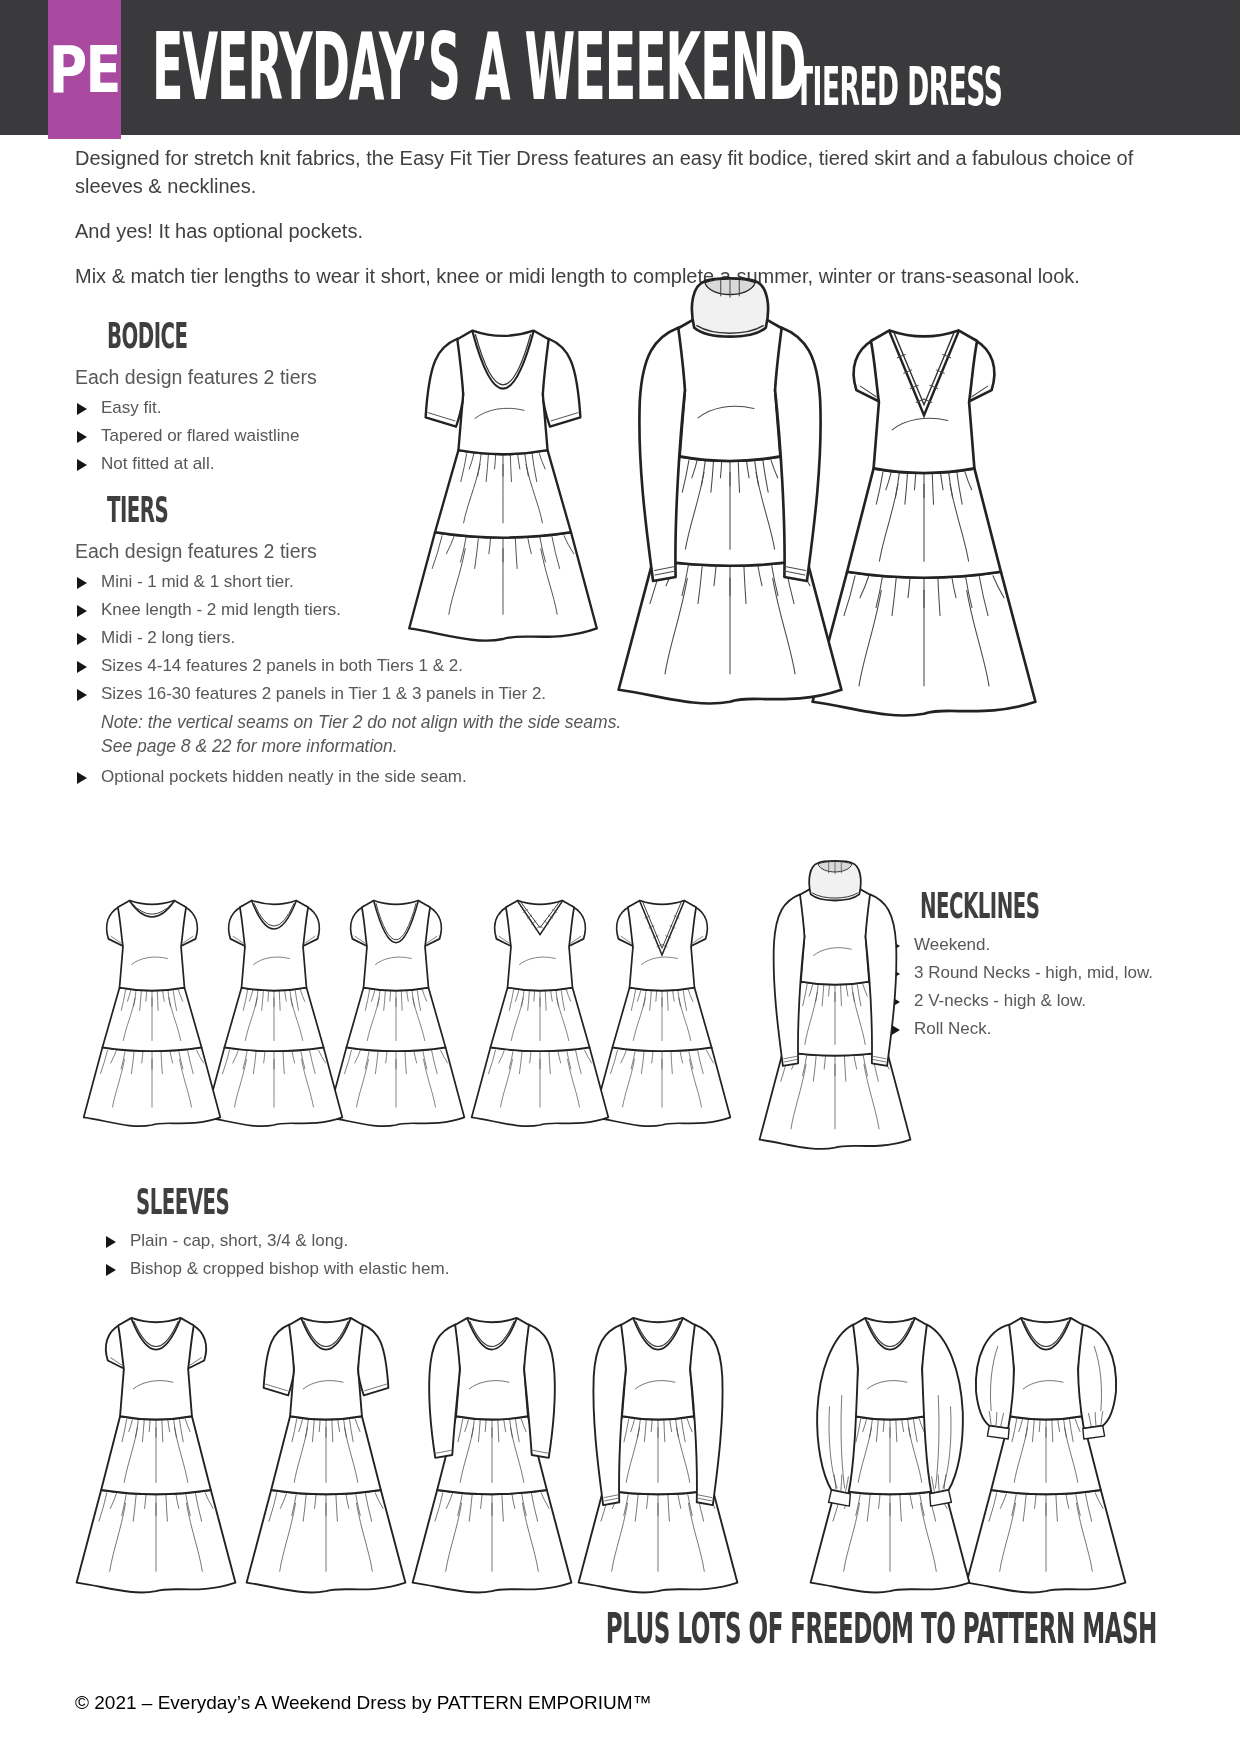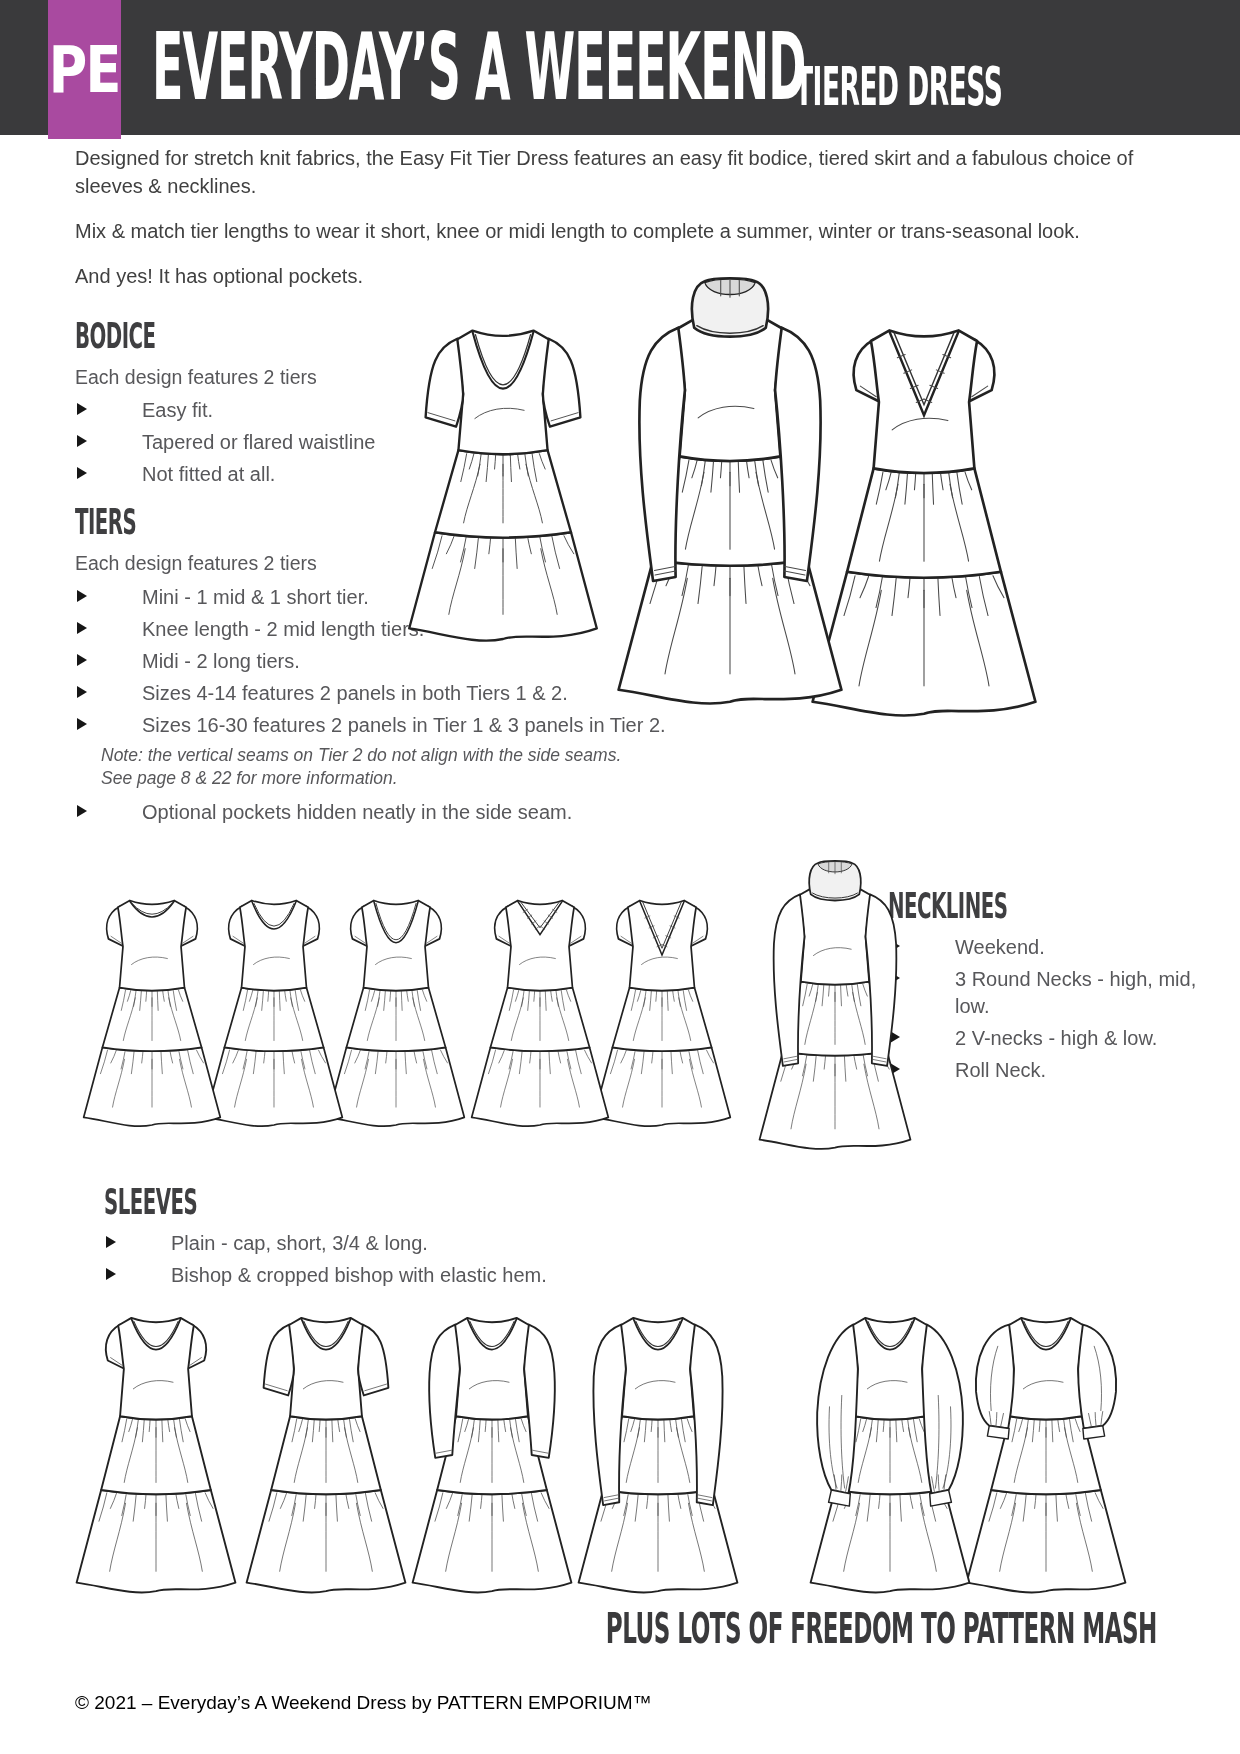--- a/index.html
+++ b/index.html
@@ -17,28 +17,28 @@
   .hdr-title span { display:inline-block; color:#fff; font-family:"DejaVu Sans", sans-serif; font-weight:700;
                     font-size:92px; transform:scaleX(.5); transform-origin:0 100%; letter-spacing:-2px; }
   .hdr-sub { position:absolute; left:795px; top:60px; line-height:1; white-space:nowrap; }
   .hdr-sub span { display:inline-block; color:#fff; font-family:"DejaVu Sans", sans-serif; font-weight:700;
                   font-size:53px; transform:scaleX(.5); transform-origin:0 100%; letter-spacing:-1px; }
 
   
   .intro { position:absolute; left:75px; top:144px; width:1100px; color:#404040; }
   .intro p { font-size:20px; line-height:1.4; margin-bottom:17px; }
 
-  .hsec { line-height:1; margin-bottom:10px; }
+  .hsec { line-height:1; margin-bottom:10px;margin-left:32px; }
   .hsec span { display:inline-block; color:#3F3F41; font-family:"DejaVu Sans", sans-serif; font-weight:700;
                font-size:36px; transform:scaleX(.55); transform-origin:0 50%; letter-spacing:-1px; }
 
   .col-left { position:absolute; left:75px; top:318px; width:600px; color:#57575A; }
   .lead { font-size:19.5px; line-height:1.35; margin-bottom:7px; }
   ul.blist { list-style:none; }
-  ul.blist li { display:flex; align-items:flex-start; margin-bottom:5px; font-size:20px; line-height:1.35;gap:41px; }
+  ul.blist li { display:flex; align-items:flex-start; margin-bottom:5px; font-size:17px; line-height:1.35; }
   .tri { flex:0 0 auto; width:0; height:0; border-left:10px solid #161616;
          border-top:6.5px solid transparent; border-bottom:6.5px solid transparent;
          margin:6px 14px 0 2px; }
   .litxt { color:#57575A; }
   .note { margin:2px 0 8px 26px; font-size:17.5px; font-style:italic; line-height:1.35; color:#57575A; }
   .mt { margin-top:16px; }
 
   .neck-block { position:absolute; left:888px; top:888px; width:348px; color:#57575A; }
   .sleeve-block { position:absolute; left:104px; top:1184px; width:600px; color:#57575A; }
 
@@ -71,22 +71,22 @@
     <div class="hdr-title">
       <span>EVERYDAY’S A WEEEKEND</span>
     </div>
     <div class="hdr-sub">
       <span>TIERED DRESS</span>
     </div>
   </header>
 
   <div class="intro">
     <p>Designed for stretch knit fabrics, the Easy Fit Tier Dress features an easy fit bodice, tiered skirt and a fabulous choice of sleeves &amp; necklines.</p>
+    <p>And yes! It has optional pockets.</p>
     <p>Mix &amp; match tier lengths to wear it short, knee or midi length to complete a summer, winter or trans-seasonal look.</p>
-    <p>And yes! It has optional pockets.</p>
   </div>
 
   <div class="col-left">
     <div class="hsec">
       <span>BODICE</span>
     </div>
     <div class="lead">Each design features 2 tiers</div>
     <ul class="blist">
       <li>
           <span class="tri"></span>

